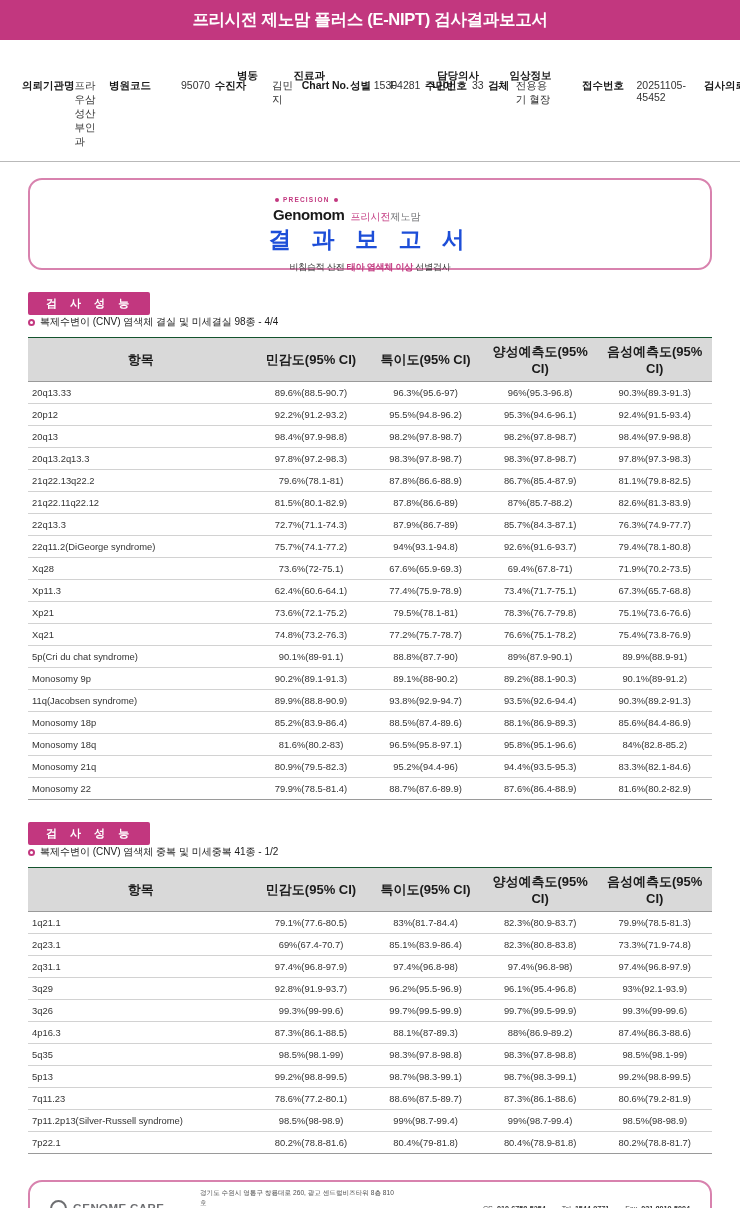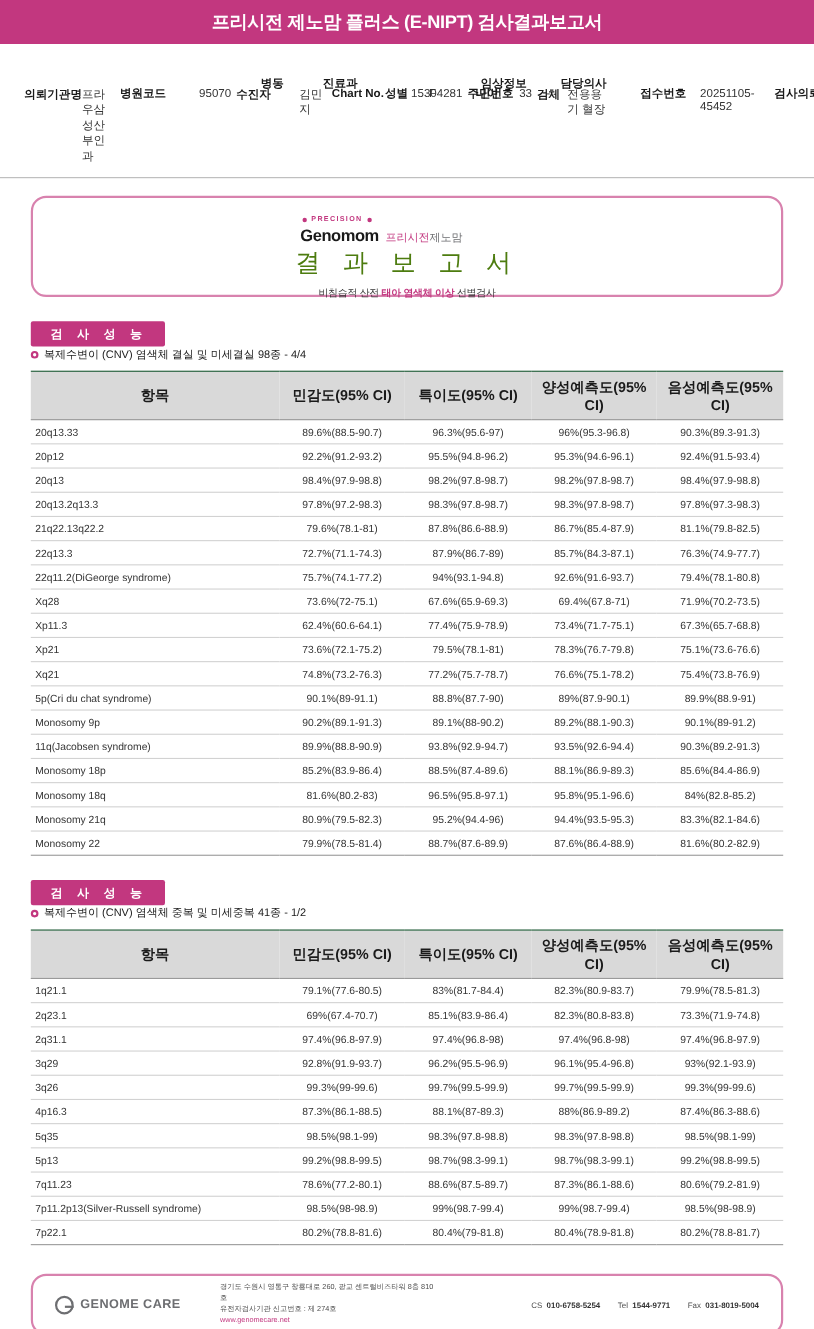--- a/index.html
+++ b/index.html
@@ -80,23 +80,23 @@
     gap: 6px;
     margin-left: 8px;
   }
   .brand-name { font-size: 15px; font-weight: bold; color: #1a1a1a; letter-spacing: -0.4px; }
   .brand-kor { font-size: 10px; font-weight: normal; color: #c2377f; }
   .brand-kor .grey { color: #6d6e71; }
 
   .report-center { flex: 1; text-align: center; }
   .report-title {
     font-size: 23px;
-    font-weight: normal;
+    font-weight: bold;
     letter-spacing: 7px;
-    color: #4d7c0f;
+    color: #1d4ed8;
   }
   .report-sub {
     font-size: 9px;
     color: #333;
     margin-top: 6px;
     letter-spacing: -0.2px;
   }
   .report-sub .pink { color: #c2377f; font-weight: bold; }
   .report-right {
     width: 165px;
@@ -248,25 +248,25 @@
       <span class="val">33</span>
     </div>
     <div class="info-row">
       <span class="lbl">검체</span>
       <span class="val">전용용기 혈장</span>
     </div>
   </div>
 
   <div class="info-col c3">
     <div class="info-row">
+      <span class="lbl">담당의사</span>
+      <span class="val"></span>
+    </div>
+    <div class="info-row">
       <span class="lbl">임상정보</span>
-      <span class="val"></span>
-    </div>
-    <div class="info-row">
-      <span class="lbl">담당의사</span>
       <span class="val"></span>
     </div>
     <div class="info-row">
       <span class="lbl">접수번호</span>
       <span class="val">20251105-45452</span>
     </div>
     <div class="info-row">
       <span class="lbl">검사의뢰</span>
       <span class="val">20251105</span>
     </div>
@@ -341,20 +341,27 @@
           <td class="col-v">97.8%(97.3-98.3)</td>
         </tr>
         <tr>
           <td class="col-item">21q22.13q22.2</td>
           <td class="col-v">79.6%(78.1-81)</td>
           <td class="col-v">87.8%(86.6-88.9)</td>
           <td class="col-v">86.7%(85.4-87.9)</td>
           <td class="col-v">81.1%(79.8-82.5)</td>
         </tr>
         <tr>
+          <td class="col-item">21q22.11q22.12</td>
+          <td class="col-v">81.5%(80.1-82.9)</td>
+          <td class="col-v">87.8%(86.6-89)</td>
+          <td class="col-v">87%(85.7-88.2)</td>
+          <td class="col-v">82.6%(81.3-83.9)</td>
+        </tr>
+        <tr>
           <td class="col-item">22q13.3</td>
           <td class="col-v">72.7%(71.1-74.3)</td>
           <td class="col-v">87.9%(86.7-89)</td>
           <td class="col-v">85.7%(84.3-87.1)</td>
           <td class="col-v">76.3%(74.9-77.7)</td>
         </tr>
         <tr>
           <td class="col-item">22q11.2(DiGeorge syndrome)</td>
           <td class="col-v">75.7%(74.1-77.2)</td>
           <td class="col-v">94%(93.1-94.8)</td>

